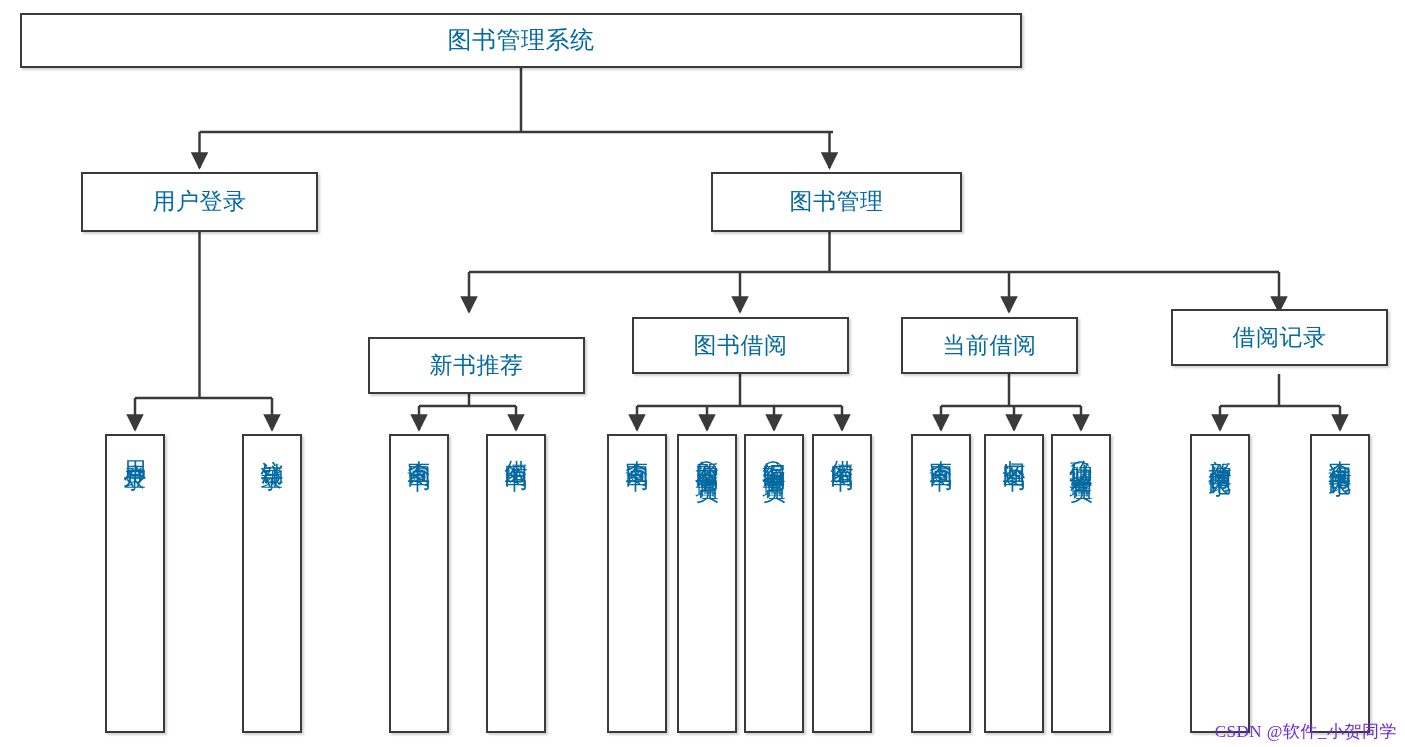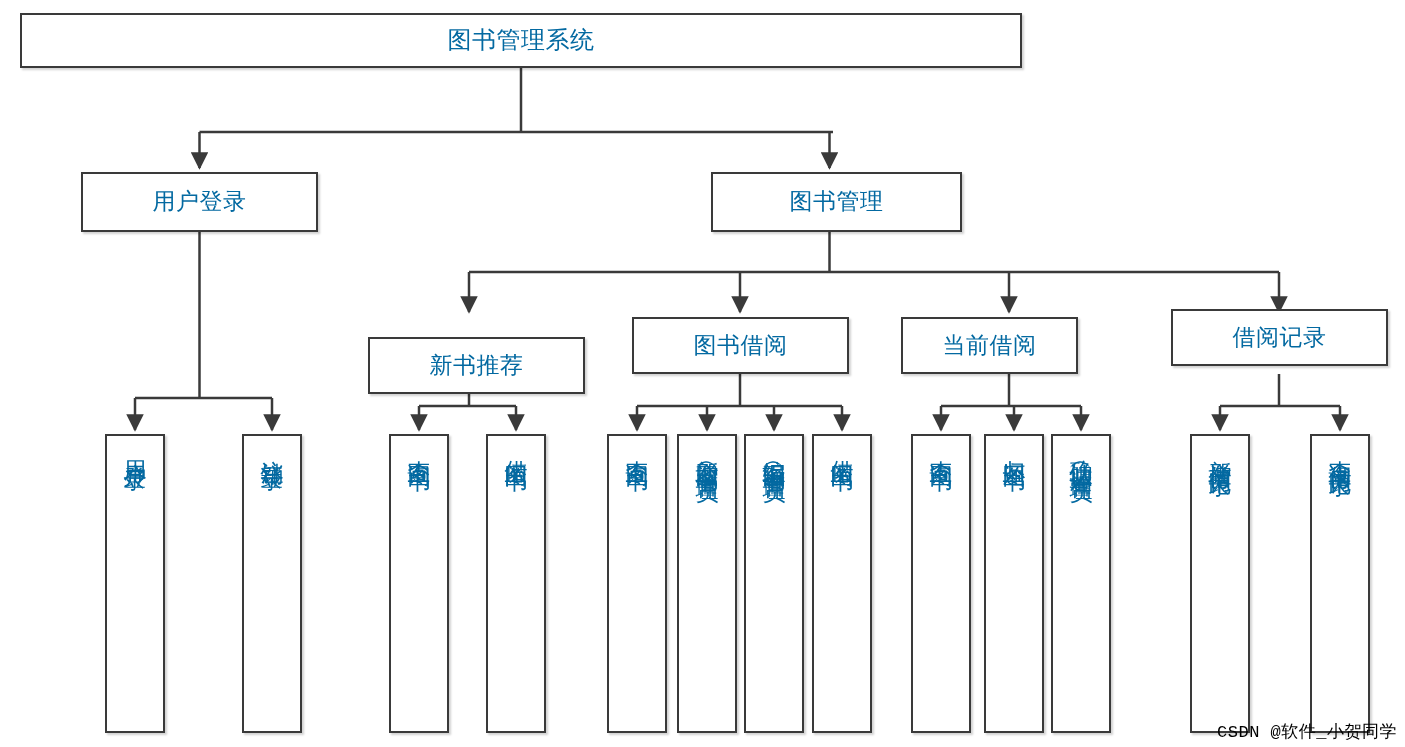--- a/index.html
+++ b/index.html
@@ -63,25 +63,25 @@
     letter-spacing: 3px;
     line-height: 1;
     display: block;
     margin: 0 auto;
   }
   #watermark {
     position: absolute;
     right: 8px;
     bottom: 4px;
     font-size: 17px;
-    color: #000000;
+    color: #6d28d9;
     letter-spacing: 0.5px;
     z-index: 5;
     white-space: nowrap;
-    font-family: Liberation Mono, monospace;
+    font-family: Liberation Serif, serif;
   }
 </style>
 </head>
 <body>
 
 <div id="canvas">
 
   <svg id="edges" viewBox="0 0 1405 747" width="1405" height="747">
     <defs>
       <marker id="arrow" viewBox="0 0 10 10" refX="9" refY="5" markerWidth="7" markerHeight="7" orient="auto-start-reverse">

